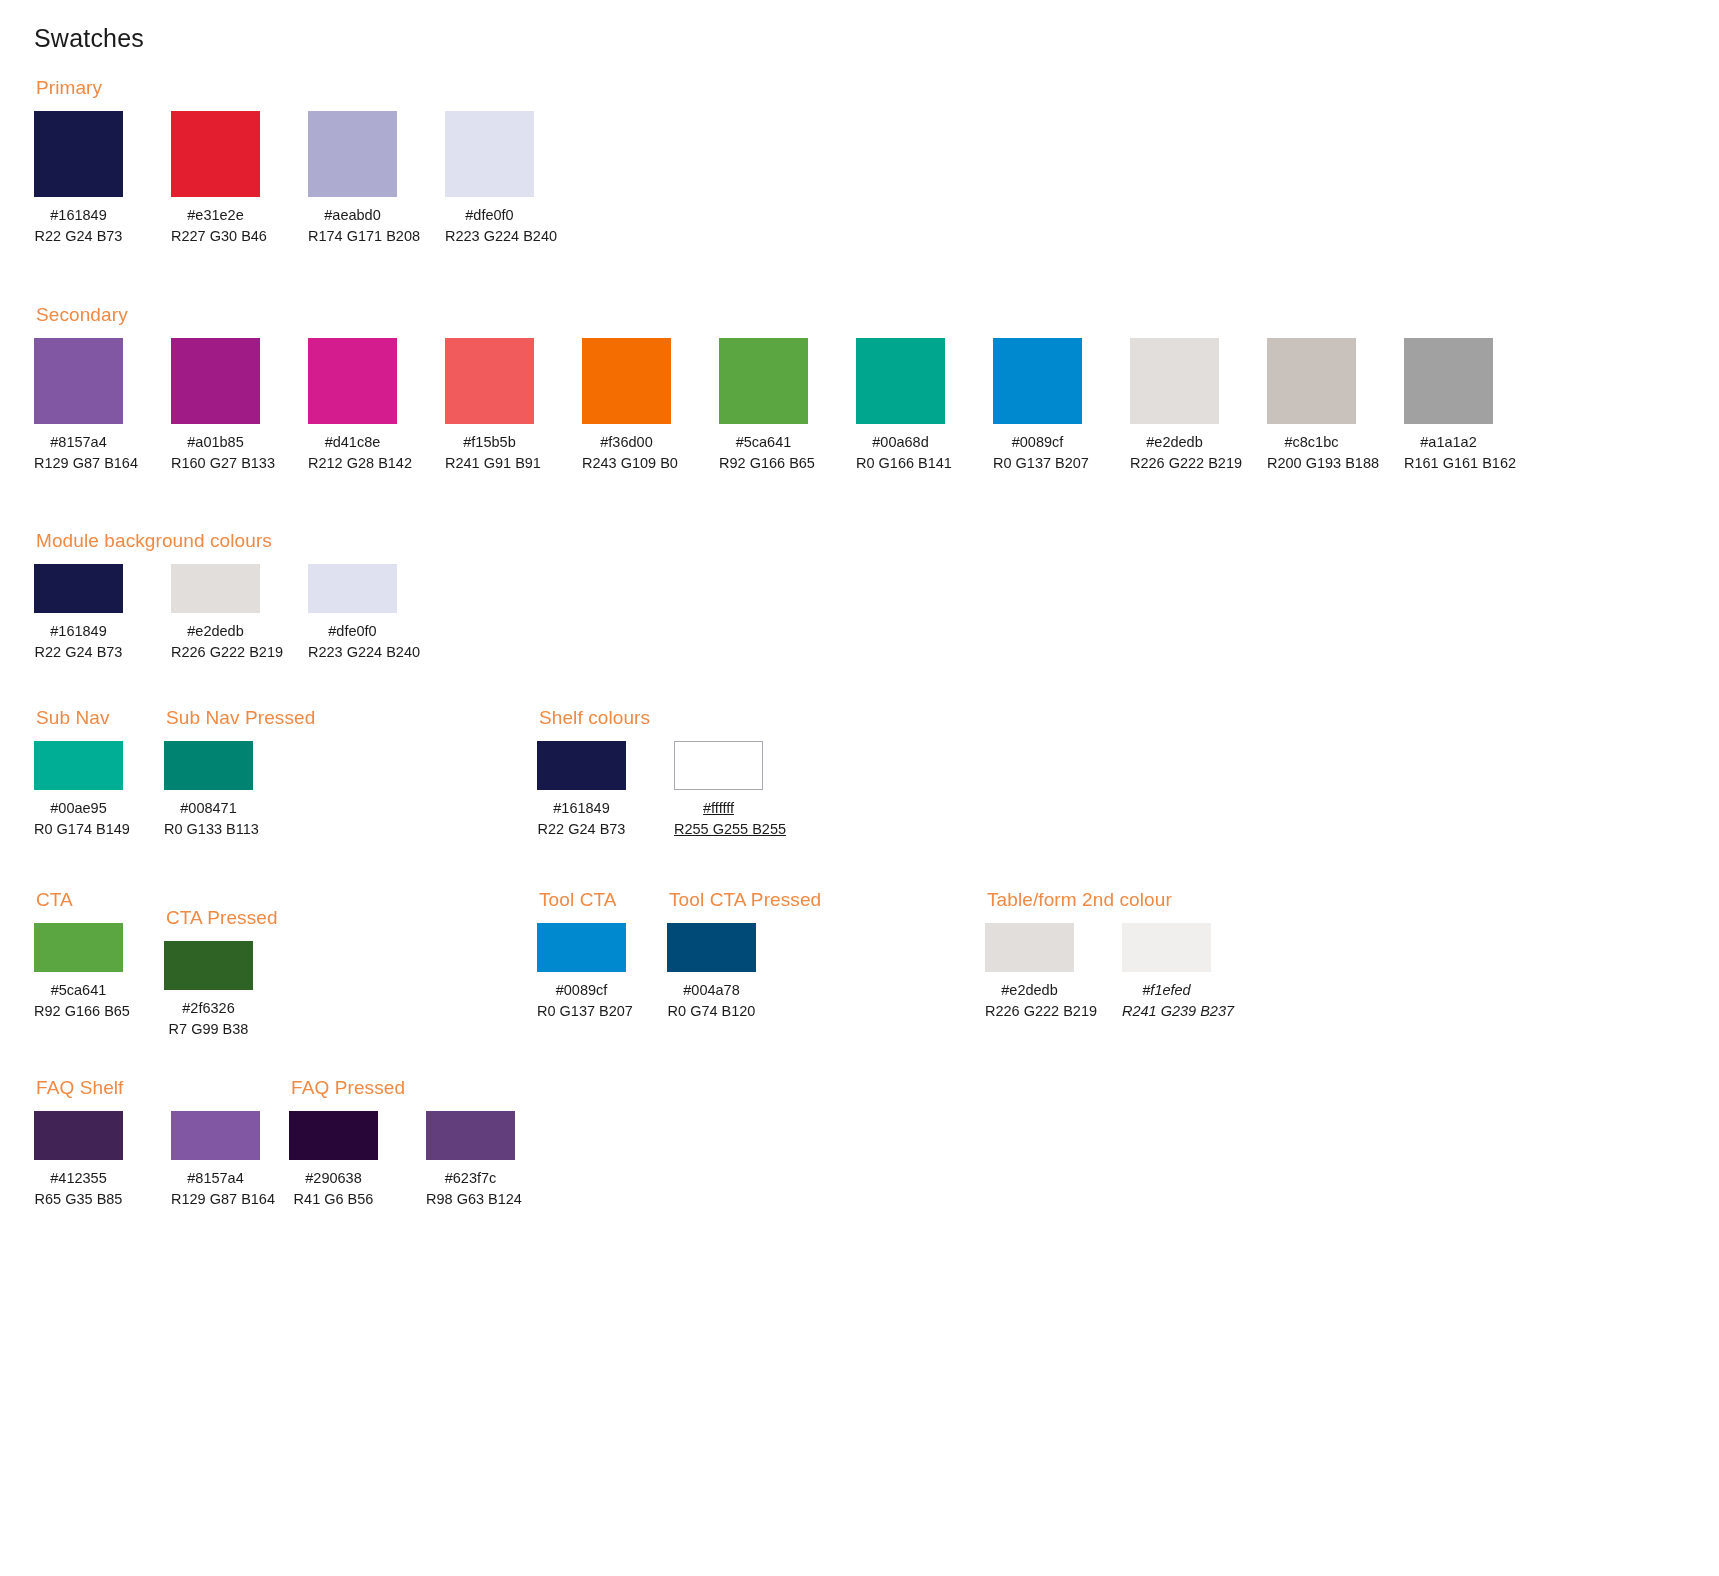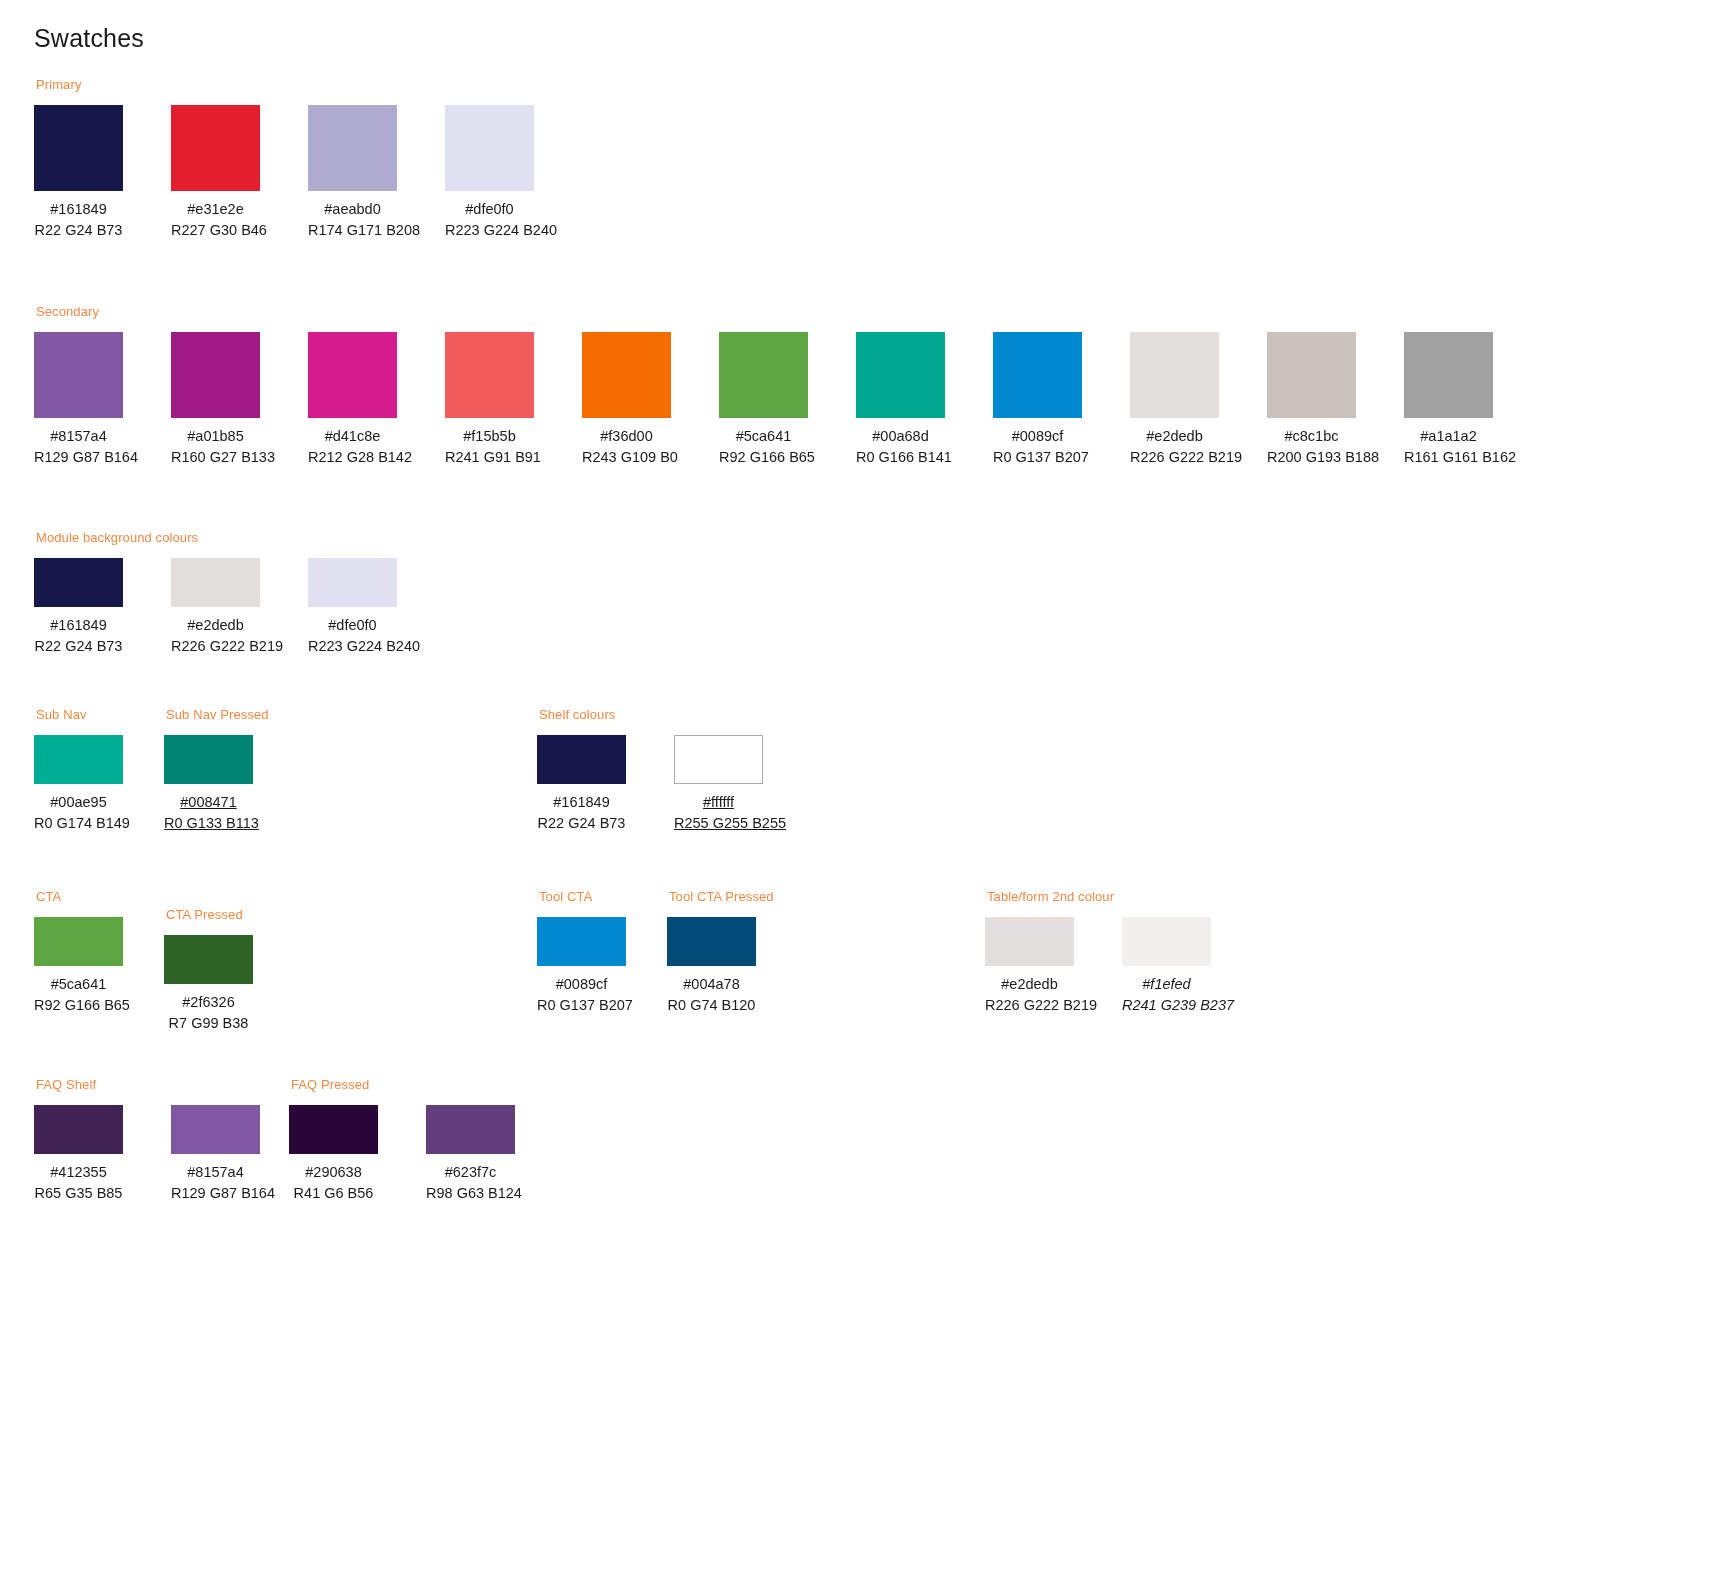--- a/index.html
+++ b/index.html
@@ -41,21 +41,21 @@
   .section {
     position: absolute;
   }
 
   .group {
     position: absolute;
     top: 0;
   }
 
   .group-label {
-    font-size: 13px;
+    font-size: 19px;
     color: #ef8944;
     line-height: 1;
     white-space: nowrap;
     margin: 0 0 0 2px;
     letter-spacing: 0.1px;
   }
 
   .swatch-row {
     display: flex;
     align-items: flex-start;
@@ -264,21 +264,21 @@
               <div class="swatch-text">
                 <span class="swatch-hex">#00ae95</span>
                 <span class="swatch-rgb">R0 G174 B149</span>
               </div>
             </div>
           </div>
         </div>
         <div class="group" style="left: 164px;">
           <div class="group-label">Sub Nav Pressed</div>
           <div class="swatch-row">
-            <div class="swatch rect" style="margin-right: 48px; text-decoration: underline;">
+            <div class="swatch rect" style="margin-right: 48px;">
               <span class="swatch-chip" style="background: rgb(0, 132, 113);"></span>
               <div class="swatch-text">
                 <span class="swatch-hex">#008471</span>
                 <span class="swatch-rgb">R0 G133 B113</span>
               </div>
             </div>
           </div>
         </div>
         <div class="group" style="left: 537px;">
           <div class="group-label">Shelf colours</div>

